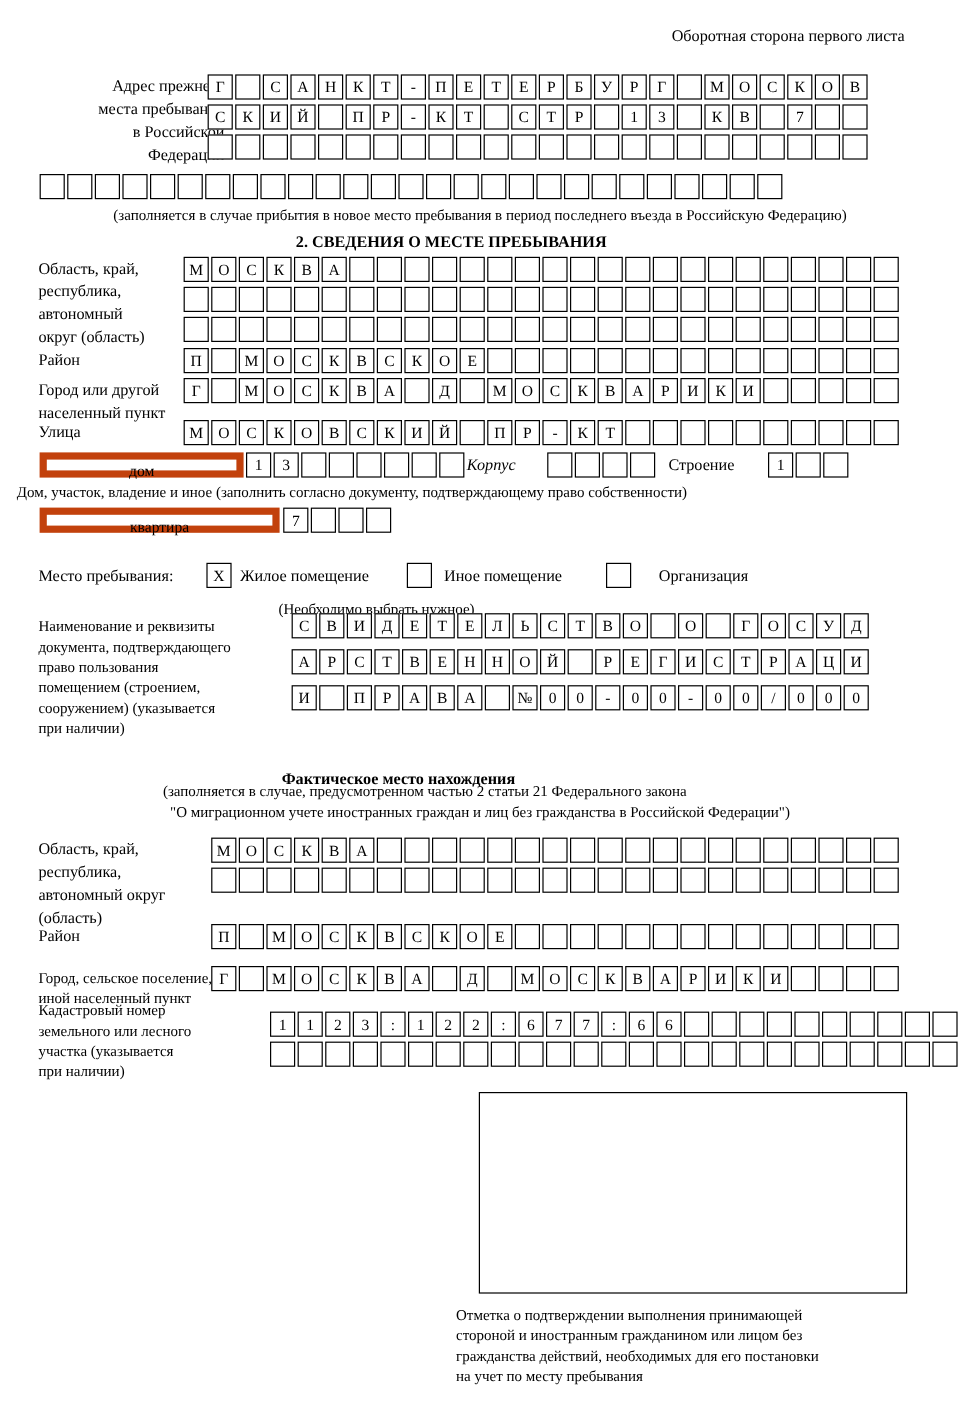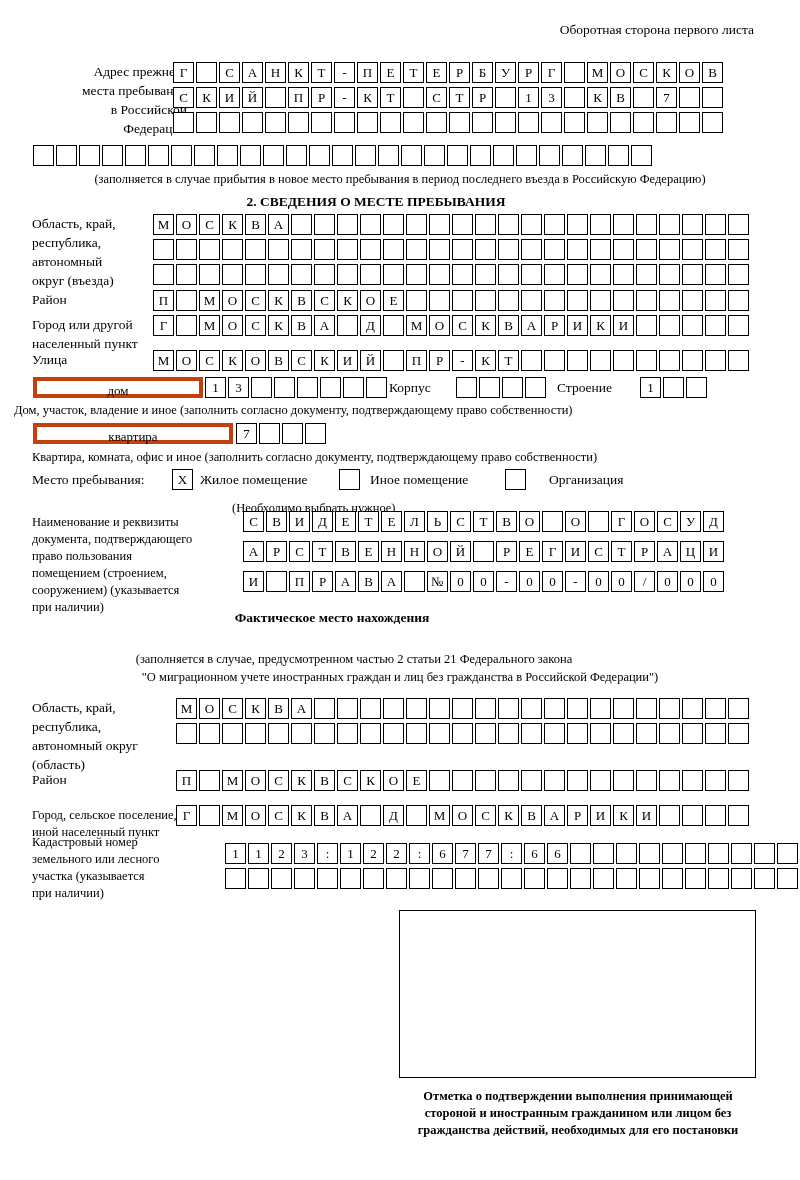--- a/index.html
+++ b/index.html
@@ -58,21 +58,21 @@
     box-sizing: border-box;
     font-size: 13px;
     line-height: 19px;
     text-align: center;
     font-family: "Liberation Serif", serif;
     background: #fff;
   }
 
   
   .longbox {
-    border: 4px solid #c2410c;
+    border: 6px solid #c2410c;
     box-sizing: border-box;
     height: 21px;
     font-size: 13px;
     line-height: 19px;
     text-align: center;
   }
   .inline-lbl {
     font-size: 13.5px;
     line-height: 21px;
   }
@@ -84,23 +84,22 @@
     text-align: center;
     font-size: 13px;
     line-height: 19px;
   }
   .bigbox {
     border: 1px solid #000;
     box-sizing: border-box;
   }
   .footnote {
     font-size: 12.5px;
-    text-align: center;
+    text-align: left;
     line-height: 17px;
-    font-weight: bold;
   }
 </style>
 </head>
 <body>
 
 <div class="page">
 
   <div class="abs hdr-right">Оборотная сторона первого листа</div>
 
   <div class="abs lbl" style="left:47px; top:62px; width:140px;text-align:right;">
@@ -222,21 +221,21 @@
   </div>
 
   <div class="abs note" style="left:0; top:172px; width:800px;">(заполняется в случае прибытия в новое место пребывания в период последнего въезда в Российскую Федерацию)</div>
 
   <div class="abs center-title" style="left:0; top:194px; width:752px;">2. СВЕДЕНИЯ О МЕСТЕ ПРЕБЫВАНИЯ</div>
 
   <div class="abs lbl" style="left:32px; top:214px; width:145px;">
     <div>Область, край,</div>
     <div>республика,</div>
     <div>автономный</div>
-    <div>округ (въезда)</div>
+    <div>округ (область)</div>
   </div>
 
   <div class="abs comb" style="left:153px; top:214px;">
     <div class="cell">М</div>
     <div class="cell">О</div>
     <div class="cell">С</div>
     <div class="cell">К</div>
     <div class="cell">В</div>
     <div class="cell">А</div>
     <div class="cell"></div>
@@ -414,21 +413,21 @@
   <div class="abs comb" style="left:205px; top:377px;">
     <div class="cell">1</div>
     <div class="cell">3</div>
     <div class="cell"></div>
     <div class="cell"></div>
     <div class="cell"></div>
     <div class="cell"></div>
     <div class="cell"></div>
     <div class="cell"></div>
   </div>
-  <div class="abs inline-lbl" style="left:389px; top:377px;">Корпус</div>
+  <div class="abs inline-lbl" style="left:389px; top:377px;font-style:italic;">Корпус</div>
   <div class="abs comb" style="left:456px; top:377px;">
     <div class="cell"></div>
     <div class="cell"></div>
     <div class="cell"></div>
     <div class="cell"></div>
   </div>
   <div class="abs inline-lbl" style="left:557px; top:377px;">Строение</div>
   <div class="abs comb" style="left:640px; top:377px;">
     <div class="cell">1</div>
     <div class="cell"></div>
@@ -436,21 +435,20 @@
   </div>
   <div class="abs lbl-sm" style="left:14px; top:402px;">Дом, участок, владение и иное (заполнить согласно документу, подтверждающему право собственности)</div>
 
   <div class="abs longbox" style="left:33px; top:423px; width:200px;">квартира</div>
   <div class="abs comb" style="left:236px; top:423px;">
     <div class="cell">7</div>
     <div class="cell"></div>
     <div class="cell"></div>
     <div class="cell"></div>
   </div>
-  <div class="abs lbl-sm" style="left:32px; top:449px;">Квартира, комната, офис и иное (заполнить согласно документу, подтверждающему право собственности)</div>
 
   <div class="abs lbl" style="left:32px; top:470px;">Место пребывания:</div>
   <div class="abs chk" style="left:172px; top:469px;">X</div>
   <div class="abs lbl" style="left:200px; top:470px;">Жилое помещение</div>
   <div class="abs chk" style="left:339px; top:469px;"></div>
   <div class="abs lbl" style="left:370px; top:470px;">Иное помещение</div>
   <div class="abs chk" style="left:505px; top:469px;"></div>
   <div class="abs lbl" style="left:549px; top:470px;">Организация</div>
   <div class="abs lbl-sm" style="left:232px; top:500px;">(Необходимо выбрать нужное)</div>
 
@@ -526,21 +524,21 @@
     <div class="cell">0</div>
     <div class="cell">-</div>
     <div class="cell">0</div>
     <div class="cell">0</div>
     <div class="cell">/</div>
     <div class="cell">0</div>
     <div class="cell">0</div>
     <div class="cell">0</div>
   </div>
 
-  <div class="abs center-title" style="left:0; top:610px; width:664px;">Фактическое место нахождения</div>
+  <div class="abs center-title" style="left:0; top:641px; width:664px;">Фактическое место нахождения</div>
   <div class="abs note" style="left:0; top:652px; width:708px;">(заполняется в случае, предусмотренном частью 2 статьи 21 Федерального закона</div>
   <div class="abs note" style="left:0; top:670px; width:800px;">"О миграционном учете иностранных граждан и лиц без гражданства в Российской Федерации")</div>
 
   <div class="abs lbl" style="left:32px; top:698px; width:150px;">
     <div>Область, край,</div>
     <div>республика,</div>
     <div>автономный округ</div>
     <div>(область)</div>
   </div>
   <div class="abs comb" style="left:176px; top:698px;">
@@ -718,15 +716,16 @@
     <div class="cell"></div>
     <div class="cell"></div>
     <div class="cell"></div>
   </div>
 
   <div class="abs bigbox" style="left:399px; top:910px; width:357px; height:168px;"></div>
   <div class="abs footnote" style="left:380px; top:1088px; width:396px;">
     <div>Отметка о подтверждении выполнения принимающей</div>
     <div>стороной и иностранным гражданином или лицом без</div>
     <div>гражданства действий, необходимых для его постановки</div>
+    <div>на учет по месту пребывания</div>
   </div>
 
 </div>
 
 </body></html>

